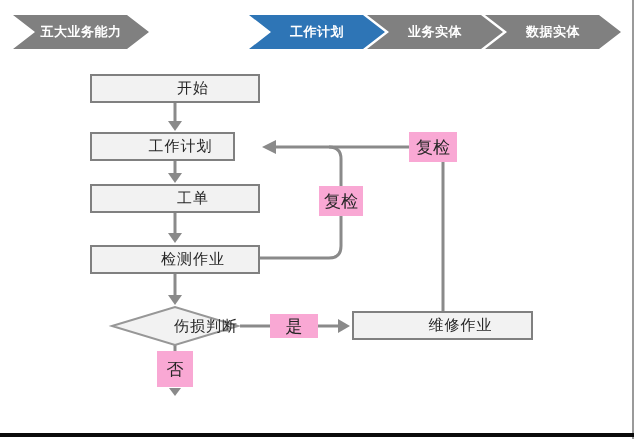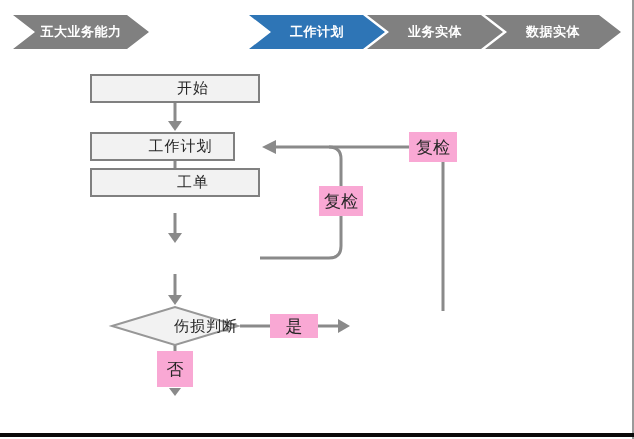--- a/index.html
+++ b/index.html
@@ -14,21 +14,21 @@
   .chev-0{left:13px;} .chev-1{left:131px;} .chev-2{left:249px;} .chev-3{left:367px;} .chev-4{left:485px;}
 
   
   .flow{position:absolute;left:0;top:0;width:634px;height:439px;}
   .connector-layer{position:absolute;left:0;top:0;pointer-events:none;}
   .node{position:absolute;box-sizing:border-box;background:#f2f2f2;border:2px solid #808080;
         display:flex;align-items:center;justify-content:center;
         font-size:15px;color:#262626;letter-spacing:1px;padding-left:36px;}
   .n-start {left:90px;top:74px; width:170px;height:29px;}
   .n-plan  {left:90px;top:132px;width:145px;height:29px;}
-  .n-order {left:90px;top:168px;width:170px;height:29px;}
+  .n-order {left:90px;top:184px;width:170px;height:29px;}
   .n-insp  {left:90px;top:245px;width:170px;height:29px;}
   .n-end   {left:90px;top:397px;width:170px;height:28px;}
   .n-repair{left:352px;top:311px;width:181px;height:29px;}
   .diamond-text{position:absolute;left:112px;top:307px;width:126px;height:38px;
         display:flex;align-items:center;justify-content:flex-end;
         font-size:15px;color:#262626;letter-spacing:1px;}
   .edge-label{position:absolute;background:#f9a8d4;display:flex;align-items:center;justify-content:center;
         font-size:17px;color:#262626;}
   .lbl-recheck-outer{left:409px;top:132px;width:48px;height:30px;}
   .lbl-recheck-inner{left:319px;top:186px;width:44px;height:30px;}
@@ -90,22 +90,28 @@
 
     <div class="node n-start">
       <span>开始</span>
     </div>
     <div class="node n-plan">
       <span>工作计划</span>
     </div>
     <div class="node n-order">
       <span>工单</span>
     </div>
+    <div class="node n-insp">
+      <span>检测作业</span>
+    </div>
     <div class="diamond-text">
       <span>伤损判断</span>
+    </div>
+    <div class="node n-repair">
+      <span>维修作业</span>
     </div>
 
     <div class="edge-label lbl-recheck-outer">
       <span>复检</span>
     </div>
     <div class="edge-label lbl-recheck-inner">
       <span>复检</span>
     </div>
     <div class="edge-label lbl-yes">
       <span>是</span>

